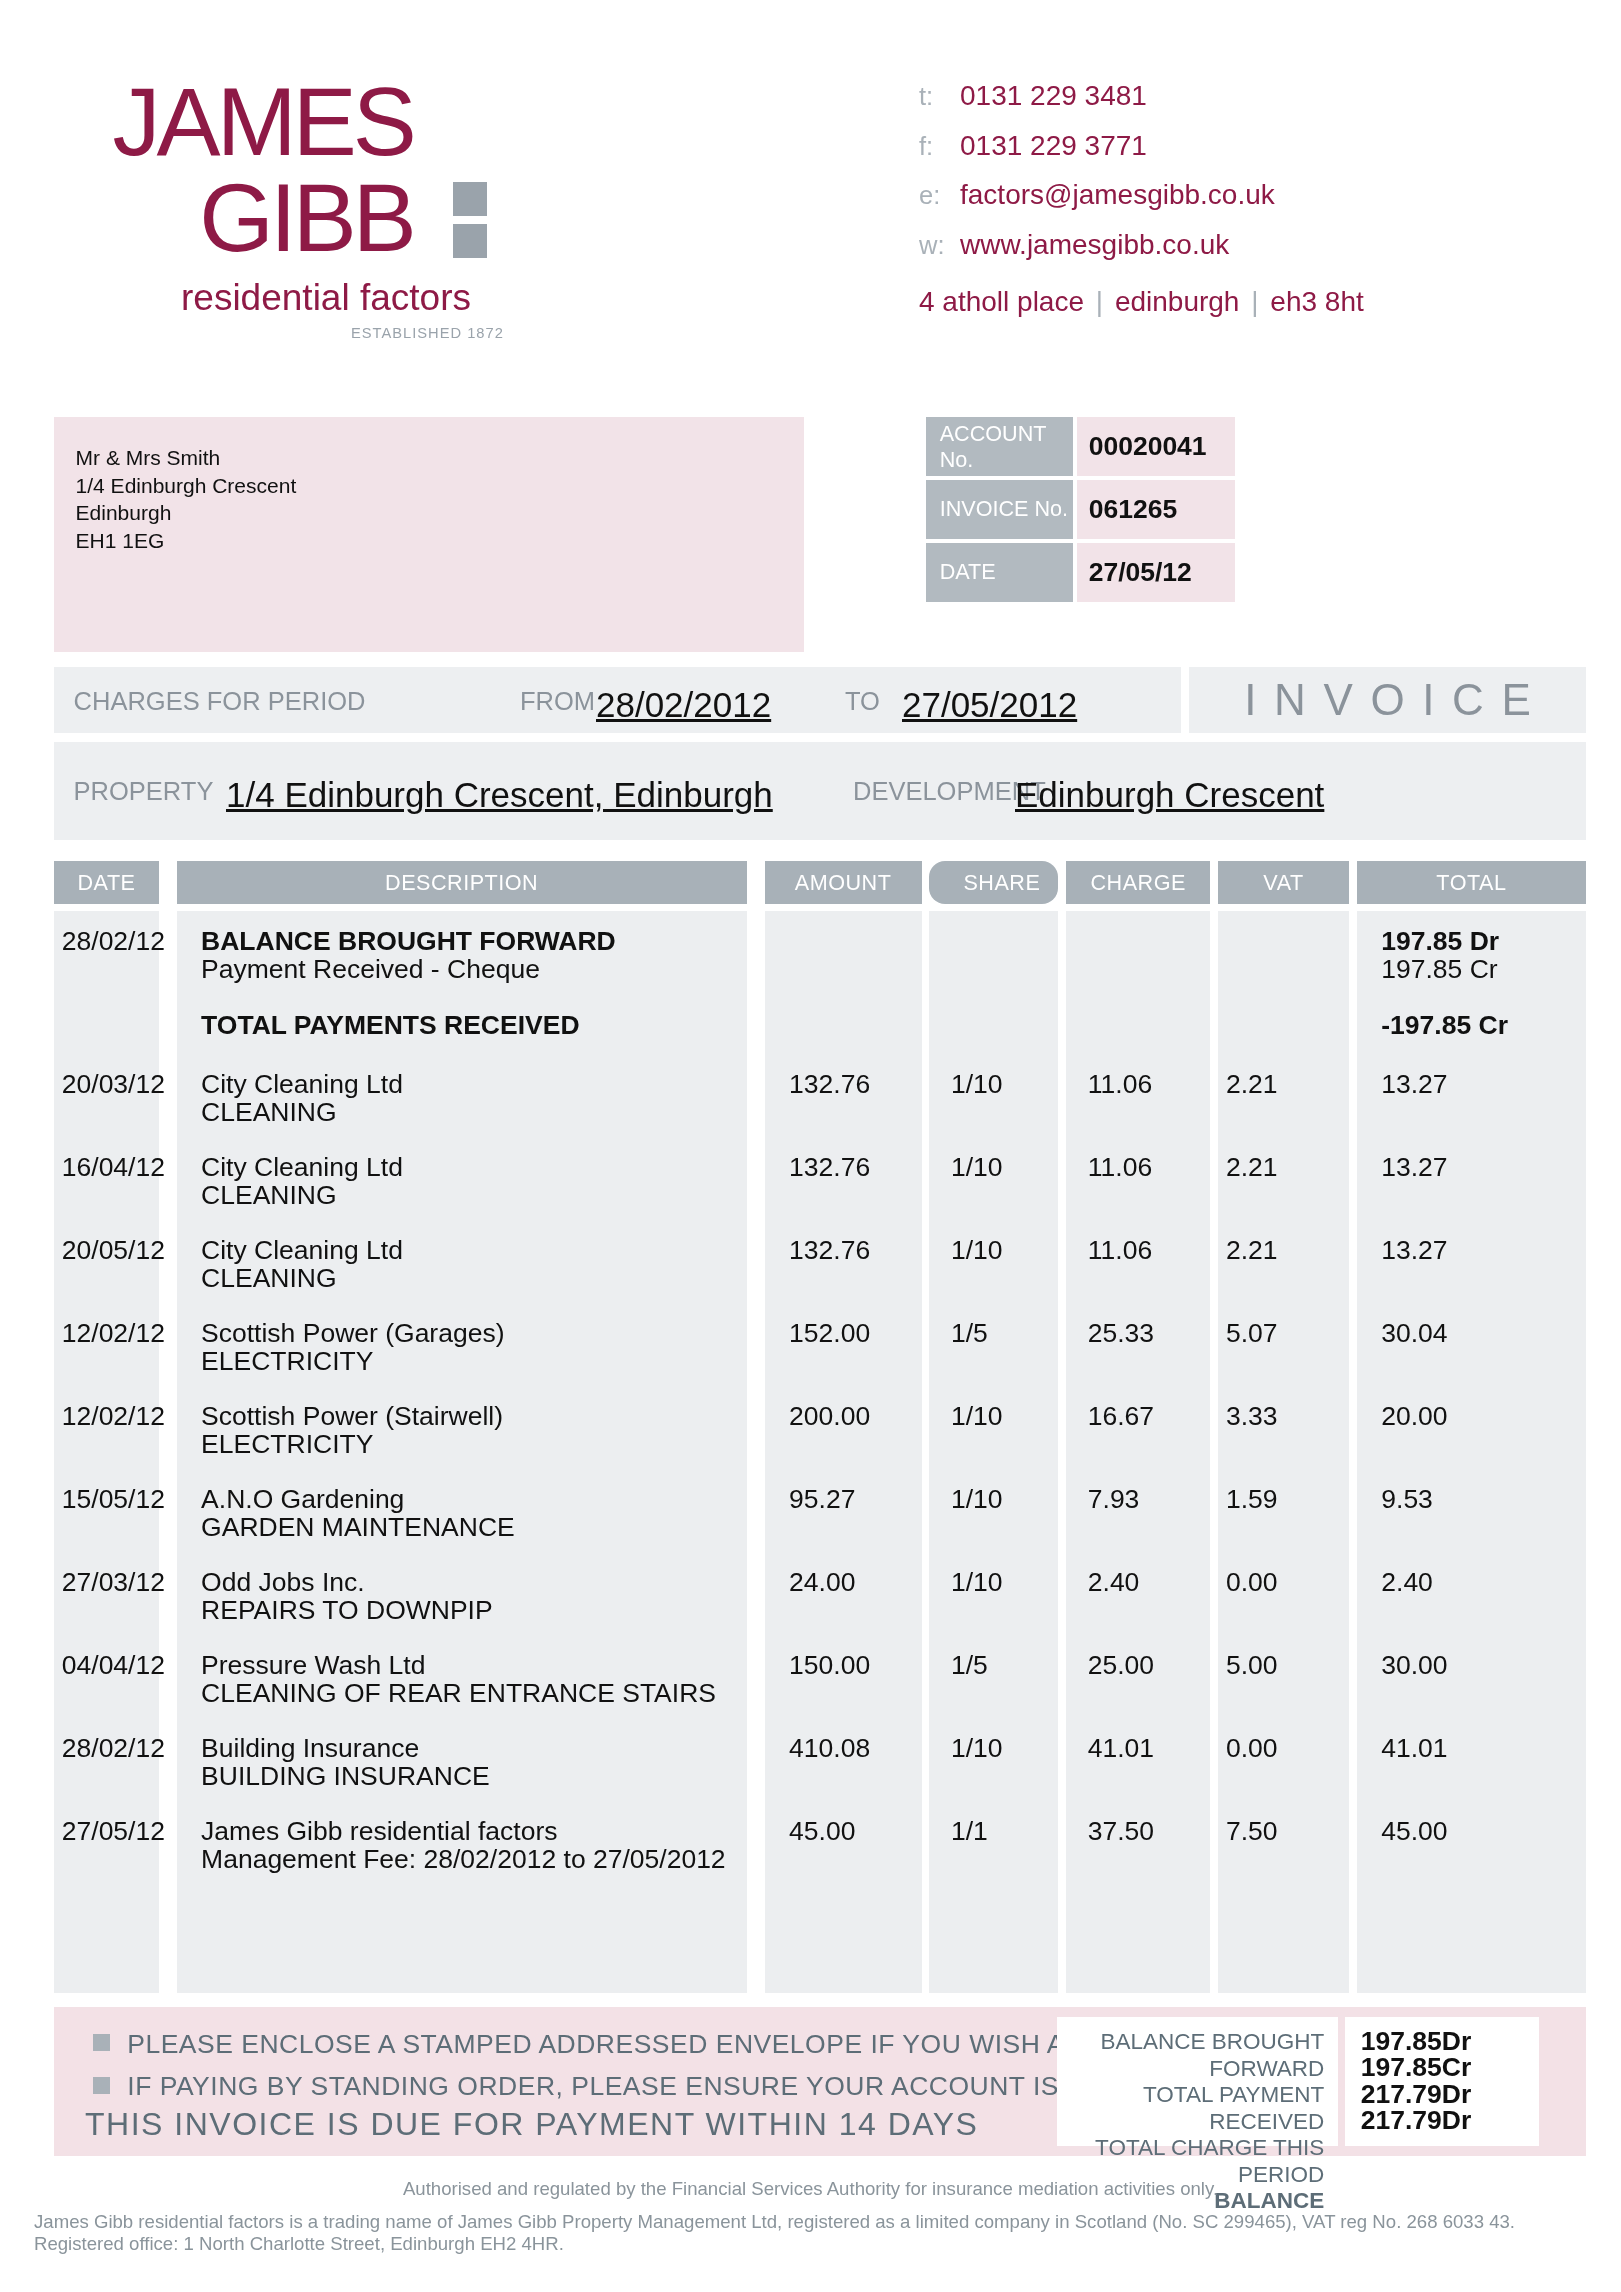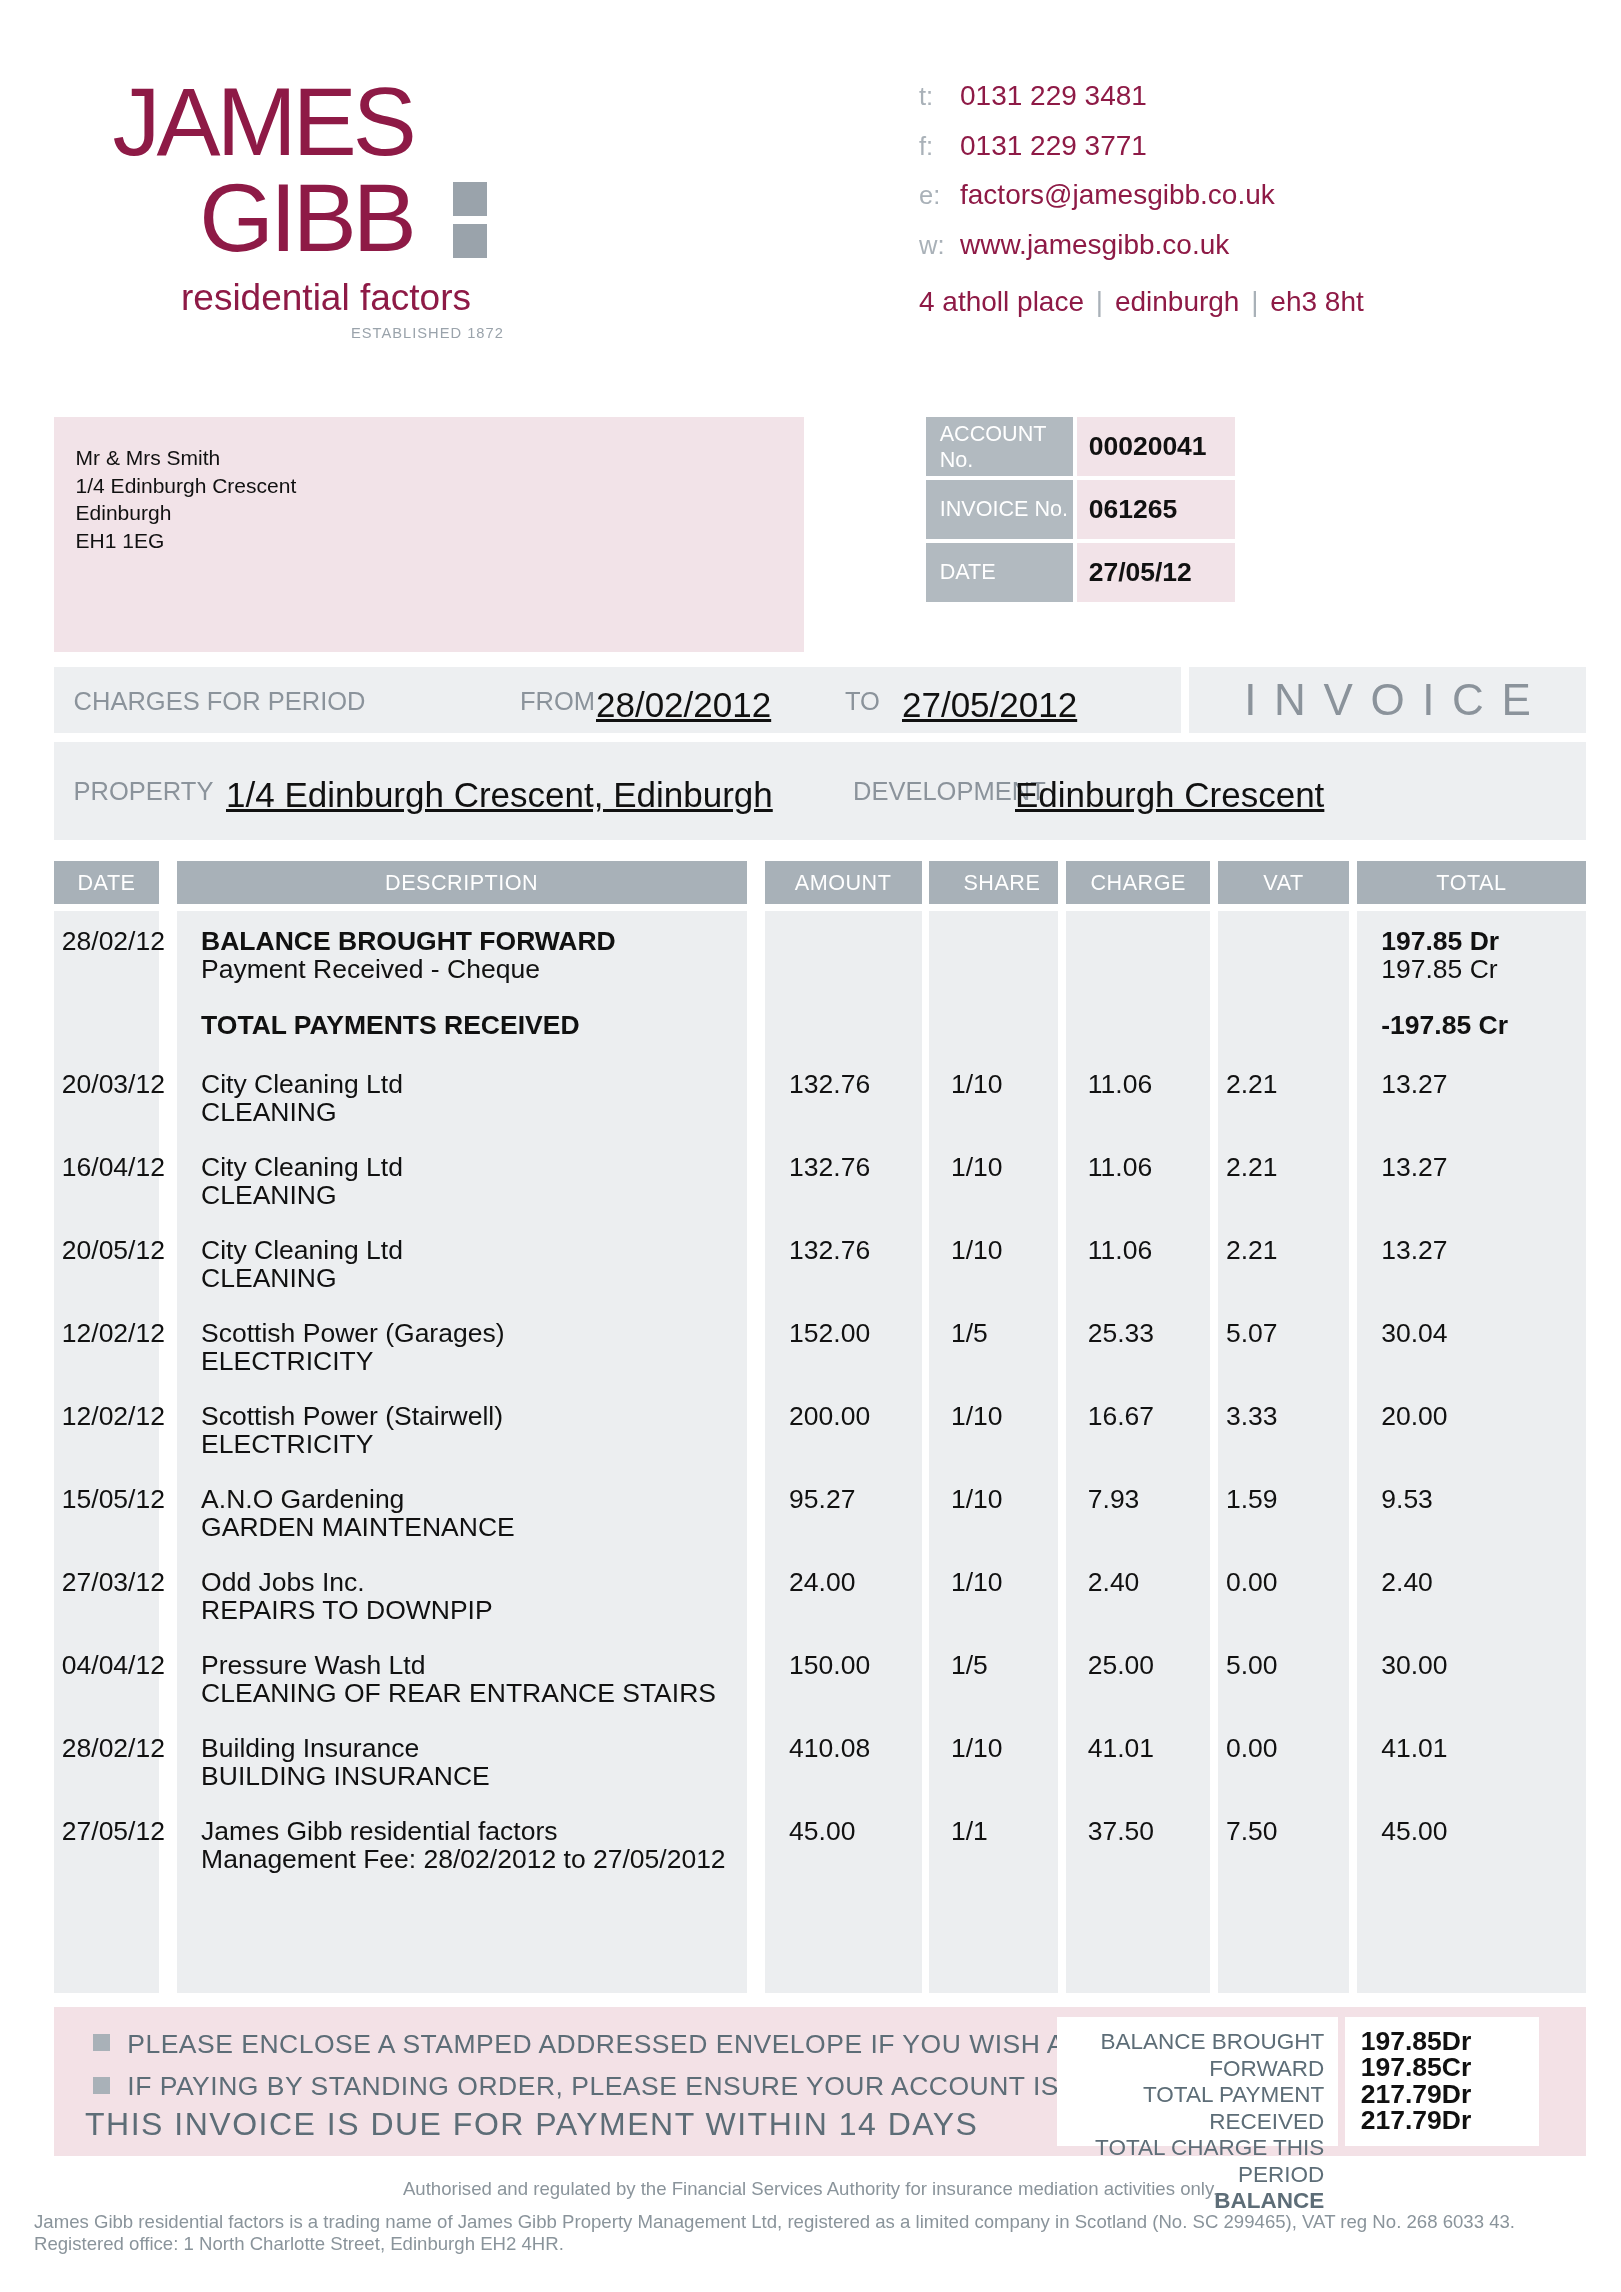--- a/index.html
+++ b/index.html
@@ -151,21 +151,21 @@
     <span class="lbl" style="left:19.6px;top:35px;">PROPERTY</span>
     <span class="blk" style="left:172px;top:33px;">1/4 Edinburgh Crescent, Edinburgh</span>
     <span class="lbl" style="left:799px;top:35px;">DEVELOPMENT</span>
     <span class="blk" style="left:961px;top:33px;">Edinburgh Crescent</span>
   </div>
 
   <div class="thead">
       <div class="h w0" style="padding-left: 0px;">DATE</div>
       <div class="h w1" style="padding-left: 0px;">DESCRIPTION</div>
       <div class="h w2" style="padding-left: 0px;">AMOUNT</div>
-      <div class="h w3" style="padding-left: 16px;">SHARE</div>
+      <div class="h w3" style="padding-left: 16px; border-radius: 16px;">SHARE</div>
       <div class="h w4" style="padding-left: 0px;">CHARGE</div>
       <div class="h w5" style="padding-left: 0px;">VAT</div>
       <div class="h w6" style="padding-left: 0px;">TOTAL</div>
     </div>
   <div class="tbody">
       <div class="trow balance">
         <div class="c w0">28/02/12</div>
         <div class="c w1">
           <div class="ln b">BALANCE BROUGHT FORWARD</div>
           <div class="ln">Payment Received - Cheque</div>

